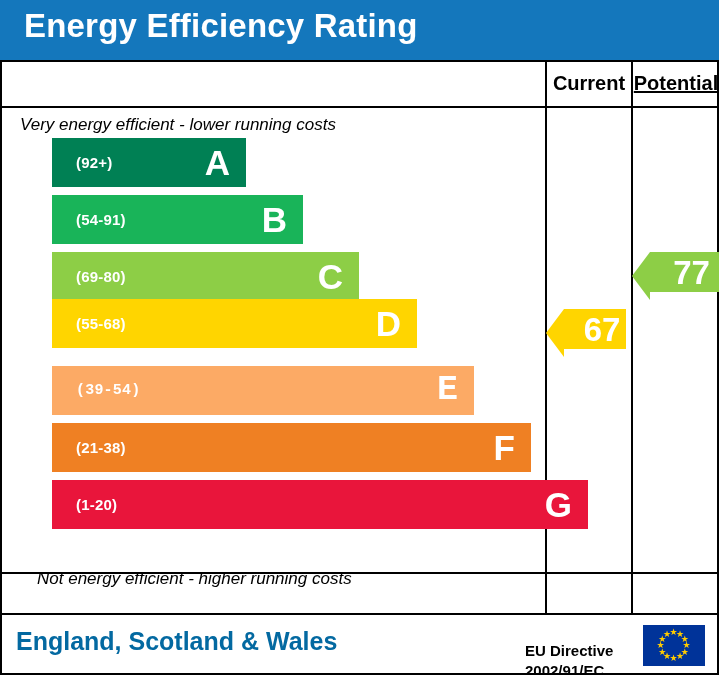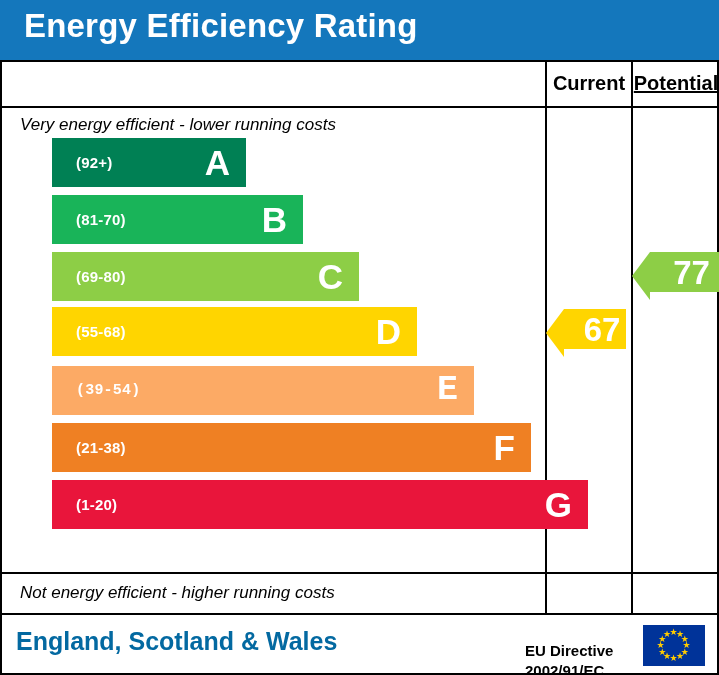--- a/index.html
+++ b/index.html
@@ -92,21 +92,21 @@
 
   .note {
     position: absolute;
     left: 18px;
     font-size: 17px;
     font-style: italic;
     color: #000000;
     white-space: nowrap;
   }
   .note.top    { top: 53px; }
-  .note.bottom { bottom: 10px; }
+  .note.bottom { bottom: 24px; margin-left: 17px; }
 
   
   .bars {
     position: absolute;
     left: 2px;
     top: 76px;
     width: 541px;
     height: 412px;
   }
   .bar {
@@ -224,28 +224,28 @@
 
     <div class="note top">Very energy efficient - lower running costs</div>
     <div class="note bottom">Not energy efficient - higher running costs</div>
 
     <div class="bars">
       <div class="bar" style="top: 0px; background: rgb(0, 128, 84); width: 194px;">
         <span class="range">(92+)</span>
         <span class="letter">A</span>
       </div>
       <div class="bar" style="top: 57px; background: rgb(25, 180, 89); width: 251px;">
-        <span class="range">(81-70)</span>
+        <span class="range">(54-91)</span>
         <span class="letter">B</span>
       </div>
       <div class="bar" style="top: 114px; background: rgb(141, 206, 70); width: 307px;">
         <span class="range">(69-80)</span>
         <span class="letter">C</span>
       </div>
-      <div class="bar" style="top: 169px; background: rgb(255, 213, 0); width: 365px;">
+      <div class="bar" style="top: 161px; background: rgb(255, 213, 0); width: 365px;">
         <span class="range">(55-68)</span>
         <span class="letter">D</span>
       </div>
       <div class="bar" style="top: 228px; background: rgb(252, 170, 101); width: 422px; font-family: Liberation Mono, monospace;">
         <span class="range">(39-54)</span>
         <span class="letter">E</span>
       </div>
       <div class="bar" style="top: 285px; background: rgb(239, 128, 35); width: 479px;">
         <span class="range">(21-38)</span>
         <span class="letter">F</span>

